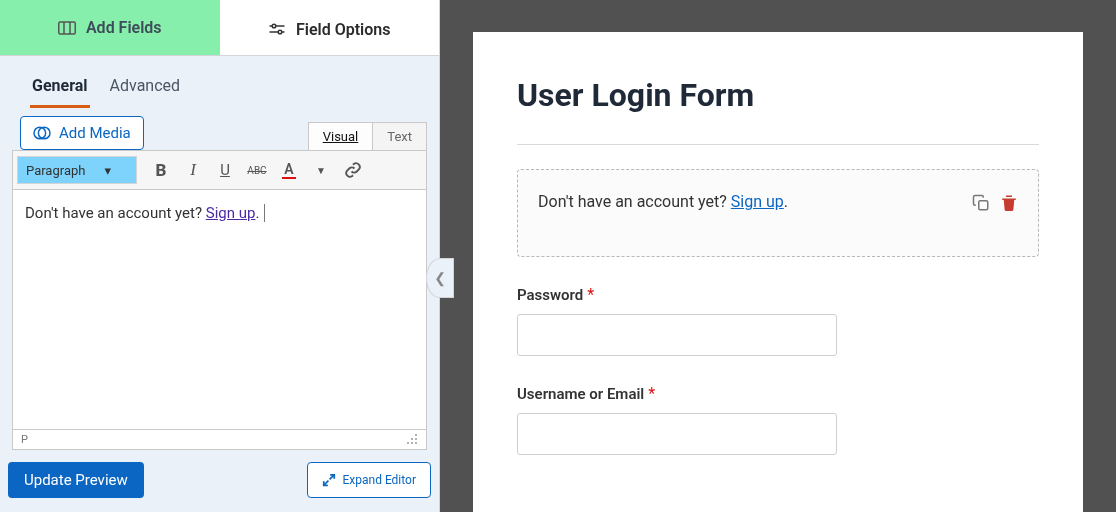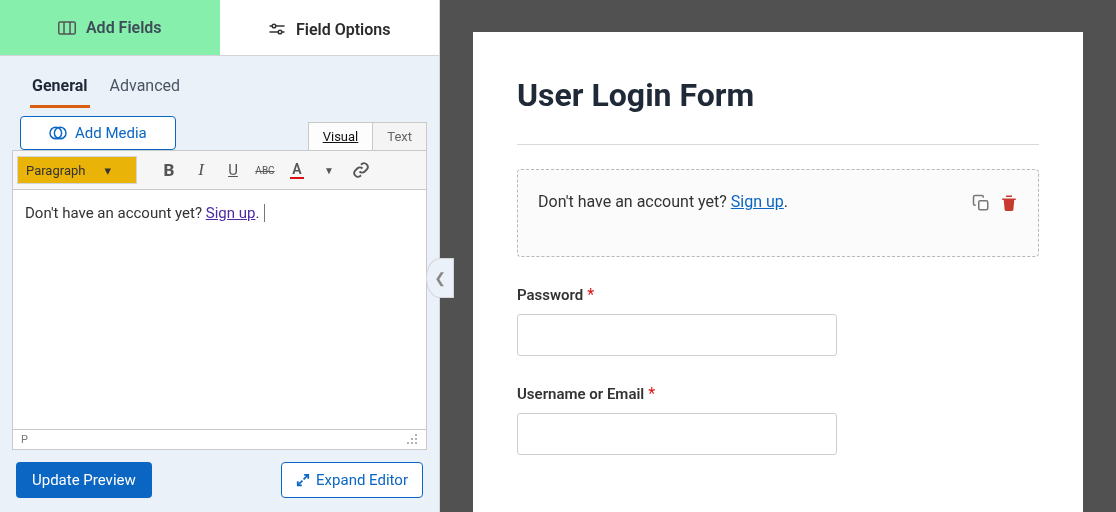--- a/index.html
+++ b/index.html
@@ -5,41 +5,41 @@
     * { margin:0; padding:0; box-sizing:border-box; font-family:-apple-system,BlinkMacSystemFont,"Segoe UI",Roboto,Helvetica,Arial,sans-serif; }
     body { width:1116px; height:512px; overflow:hidden; display:flex; color:#333; }
     .left-panel { width:440px; height:100%; background:#eaf1f8; border-right:1px solid #d1d5da; display:flex; flex-direction:column; }
     .tab-bar { display:flex; height:56px; background:#eaf1f8; }
     .tab { flex:1; display:flex; align-items:center; justify-content:center; gap:10px; color:#3e4c59; font-size:16px; font-weight:600; border-bottom:1px solid #d1d5da; cursor:pointer; }
     .tab.active-tab { background:#fff; color:#2b2b2b; border-top:3px solid #fff;text-align:center; }
     .tab:not(.active-tab){ background:#86efac; }
     .sub-tabs { display:flex; gap:18px; padding:14px 30px 0 30px; }
     .sub-tab { padding:6px 2px 10px 2px; font-size:16px; color:#4b5563; cursor:pointer; }
     .sub-tab.active { font-weight:700; color:#1f2937; border-bottom:3px solid #d95d13; }
-    .add-media-btn { margin:8px 0 0 20px; border:1px solid #0a66c2; color:#0a66c2; background:#fff; border-radius:4px; padding:7px 28px; font-size:15px; display:inline-flex; align-items:center; gap:8px; cursor:pointer; }
+    .add-media-btn { margin:8px 0 0 20px; border:1px solid #0a66c2; color:#0a66c2; background:#fff; border-radius:4px; padding:7px 12px; font-size:15px; display:inline-flex; align-items:center; gap:8px; cursor:pointer; }
     .media-row{ display:flex; justify-content:space-between; align-items:flex-end; padding-right:12px;}
     .editor-tabs { display:flex; margin-top:6px; }
     .editor-tab { border:1px solid #c9c9c9; border-bottom:none; padding:6px 14px; font-size:13px; color:#666; background:#f4f4f4; margin-left:-1px; cursor:pointer; }
     .editor-tab.active { background:#fdfdfd; color:#111;text-decoration:underline; }
     .toolbar { display:flex; align-items:center; gap:0; border:1px solid #c9c9c9; background:#f6f6f6; margin:0 12px; height:40px; padding:0 4px; }
-    .paragraph-select { width:120px; height:28px; border:1px solid #d1d5da; background:#eab308; font-size:13px; padding:0 25px 0 8px; position:relative; margin-right:16px; cursor:pointer; display:flex; align-items:center; justify-content:space-between; }
+    .paragraph-select { width:120px; height:28px; border:1px solid #d1d5da; background:#7dd3fc; font-size:13px; padding:0 25px 0 8px; position:relative; margin-right:8px; cursor:pointer; display:flex; align-items:center; justify-content:space-between; }
     .tk { width:32px; height:32px; display:flex; align-items:center; justify-content:center; color:#555; cursor:pointer; font-size:14px; }
     .tk-b{font-weight:800;font-size:17px;}
     .tk-i{font-style:italic;font-family:Georgia,serif;font-size:17px;}
     .tk-u{text-decoration:underline;font-size:15px;}
     .tk-abc{font-size:10px; text-decoration:line-through; letter-spacing:0;}
     .tk-a{border-bottom:2px solid #d11; padding:0 2px; font-weight:600;}
     .tk-chev{font-size:10px;}
     .editor-box { margin:0 12px; background:#fff; border:1px solid #c9c9c9; border-top:none; height:240px; padding:14px 12px; font-size:15px; color:#333; }
     .editor-box a{color:#4b2aa3; text-decoration:underline;}
     .cursor{border-right:1px solid #777; margin-left:1px;}
     .path-bar{margin:0 12px; border:1px solid #c9c9c9; border-top:none; font-size:11px; color:#777; padding:3px 8px; display:flex; justify-content:space-between; background:#fff;}
-    .bottom-row{display:flex; justify-content:space-between; padding:12px 16px;}
+    .bottom-row{display:flex; justify-content:space-between; padding:12px 8px;}
     .primary-btn{background:#0a66c2; color:#fff; border:none; border-radius:4px; padding:9px 16px; font-size:15px; cursor:pointer;}
-    .secondary-btn{border:1px solid #0a66c2; color:#0a66c2; background:#fff; border-radius:4px; padding:8px 14px; font-size:15px; display:inline-flex; align-items:center; gap:6px; cursor:pointer;}
+    .secondary-btn{border:1px solid #0a66c2; color:#0a66c2; background:#fff; border-radius:4px; padding:8px 14px; font-size:12px; display:inline-flex; align-items:center; gap:6px; cursor:pointer;}
     .right-area { flex:1; background:#515151; display:flex; justify-content:center; padding-top:32px; position:relative; }
     .handle { position:absolute; left:-14px; top:258px; width:28px; height:40px; background:#eaf1f8; border:1px solid #d1d5da; border-radius:14px 0 0 14px/20px 0 0 20px; display:flex; align-items:center; justify-content:center; color:#888; cursor:pointer; font-size:14px;}
     .canvas { background:#fff; width:610px; min-height:640px; padding:44px 44px; }
     .form-title { font-size:32px; font-weight:700; color:#1f2937; }
     .rule{border:none;border-top:1px solid #d9d9d9;margin:30px 0 24px;}
     .html-block { border:1px dashed #b8b8b8; border-radius:4px; background:#fbfbfb; padding:22px 20px 44px 20px; display:flex; justify-content:space-between; }
     .html-block a{color:#0a66c2; text-decoration:underline;}
     .block-icons{display:flex; gap:10px; align-items:flex-start; margin-top:2px;}
     .copy-ic,.trash-ic{width:18px;height:18px;cursor:pointer;}
     .copy-ic{color:#777;}

